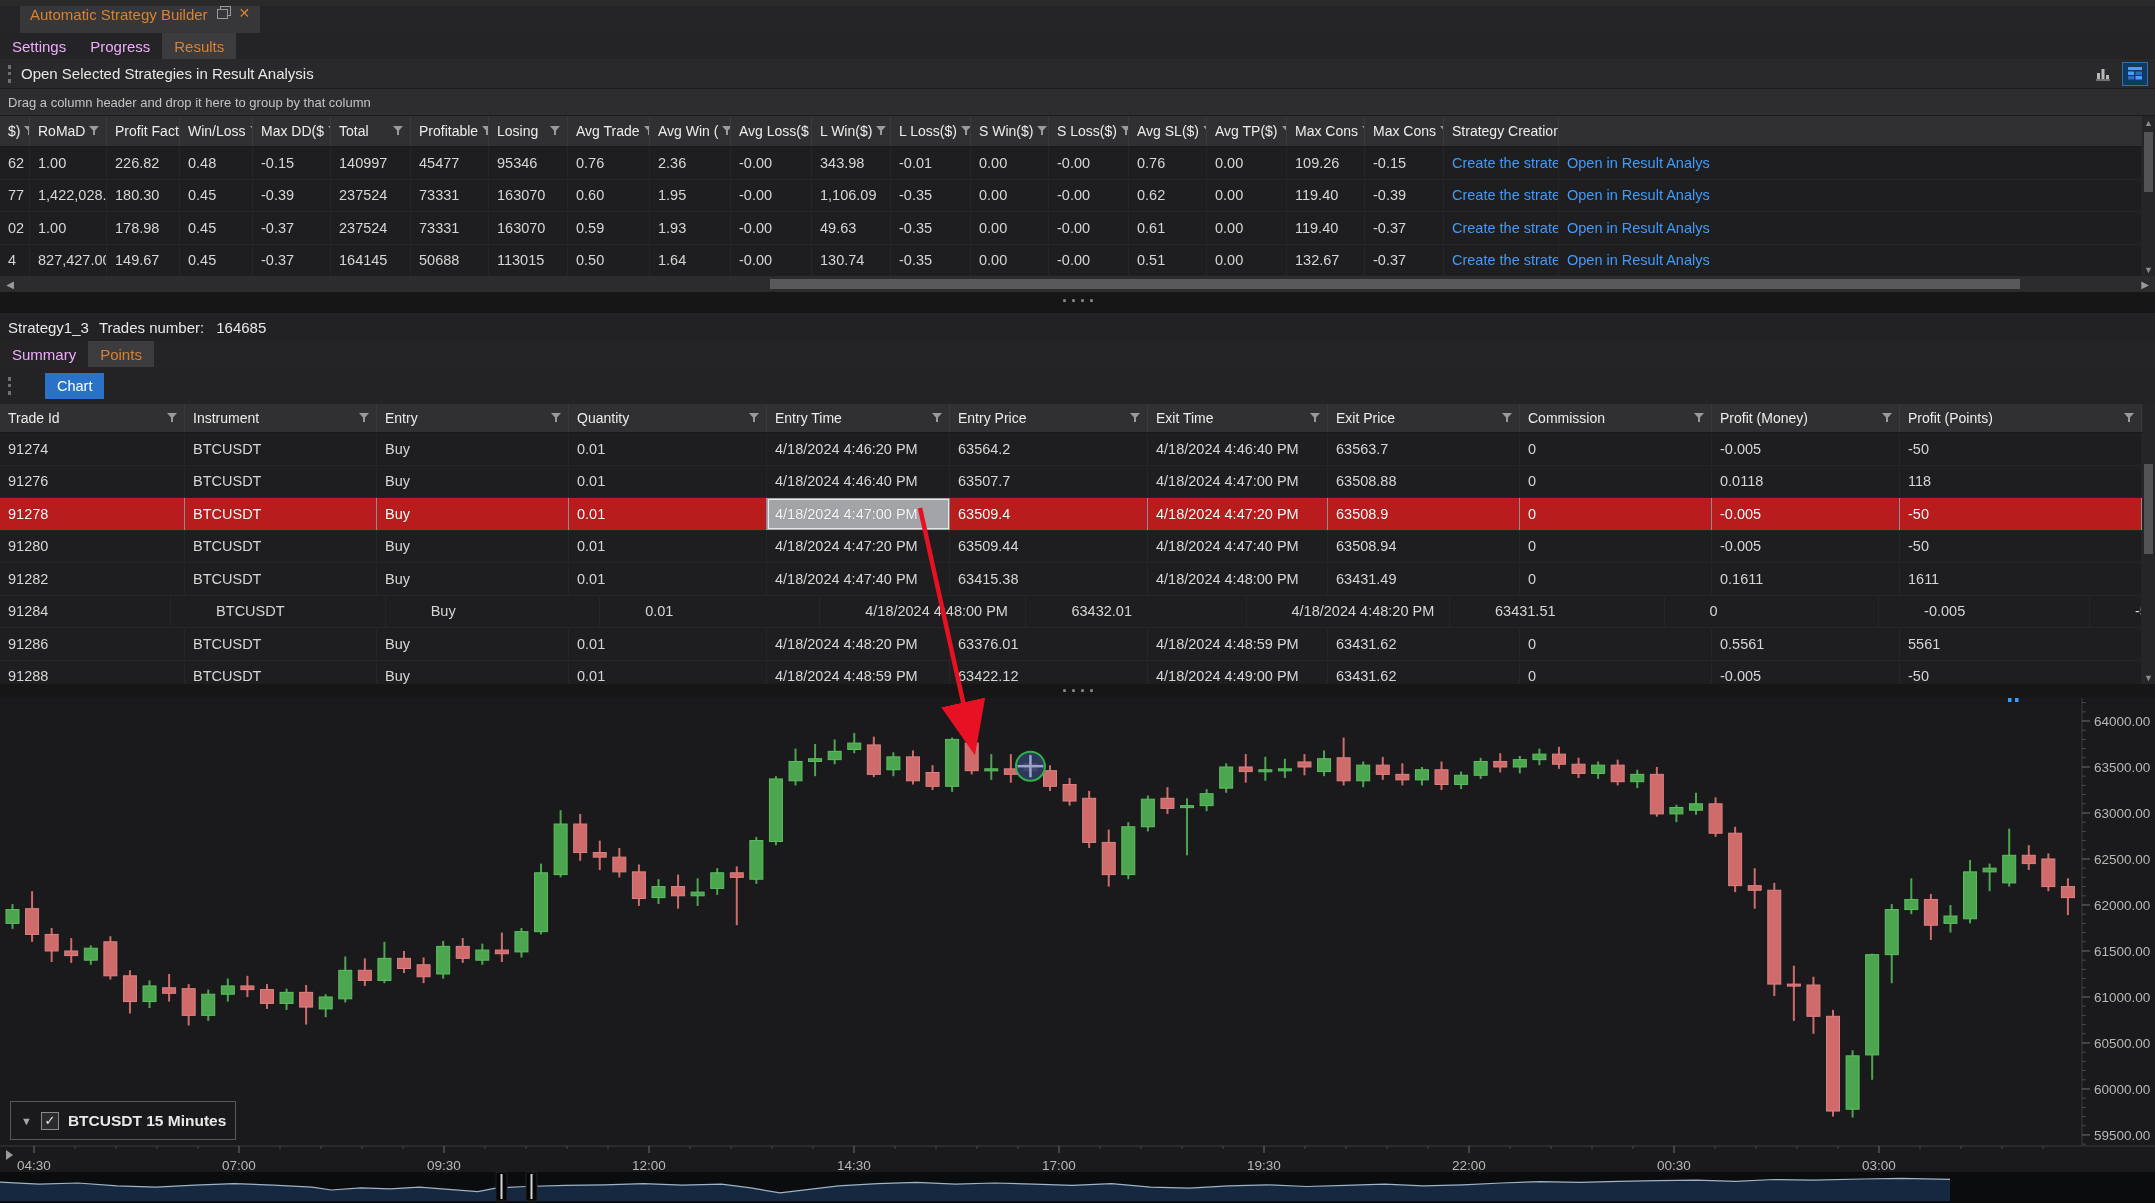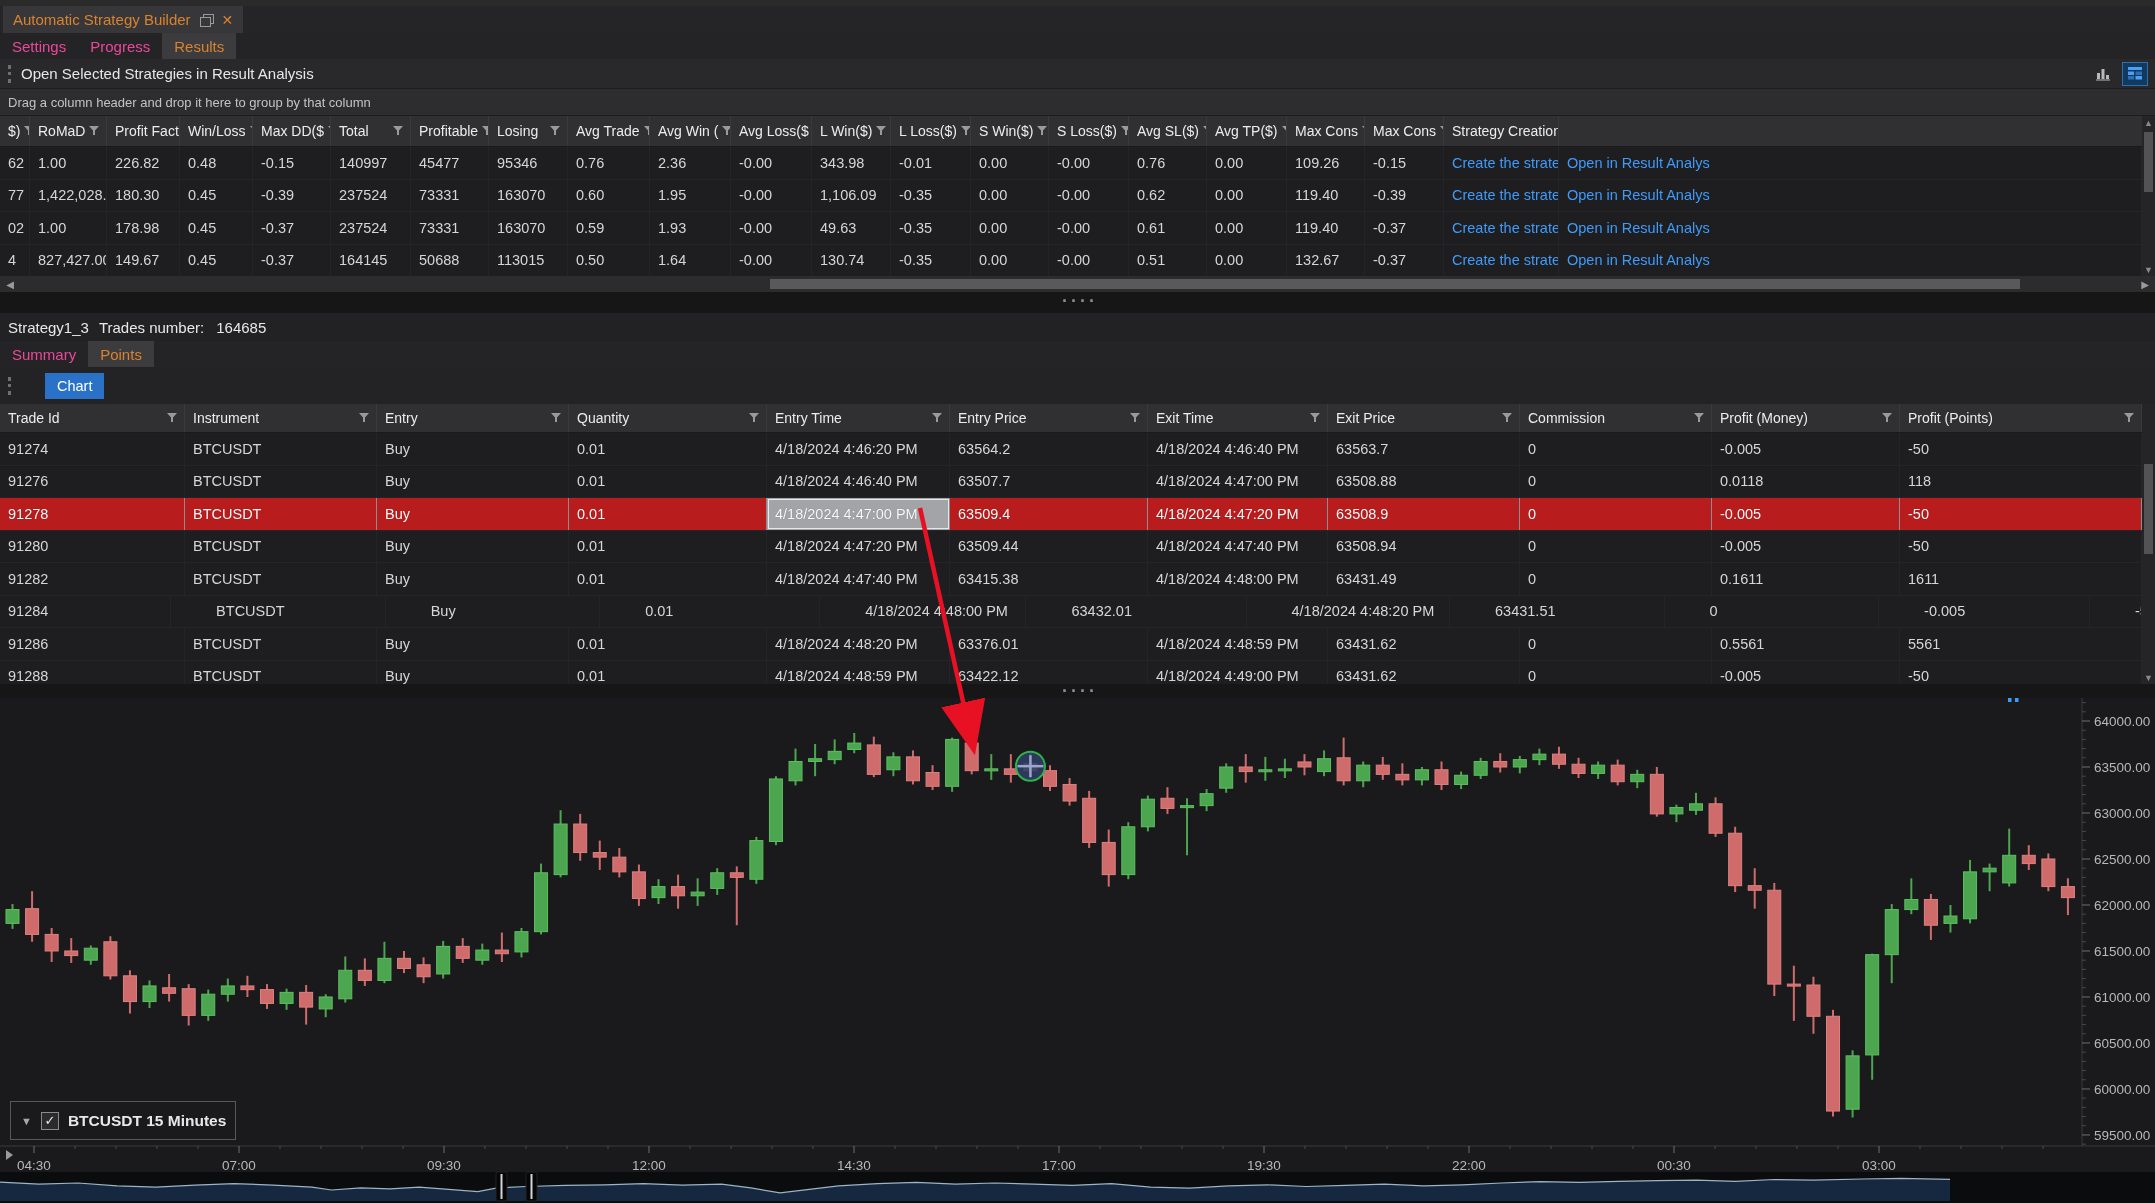--- a/index.html
+++ b/index.html
@@ -3,32 +3,32 @@
 <meta charset="utf-8">
 <style>
   html,body{margin:0;padding:0;background:#161617;}
   body{width:2155px;height:1203px;position:relative;overflow:hidden;
        font-family:"Liberation Sans","DejaVu Sans",sans-serif;color:#d8d8d8;
        -webkit-font-smoothing:antialiased;}
   .abs{position:absolute;}
   
   #topstrip{left:0;top:0;width:2155px;height:6px;background:#2a2a2b;}
   #doctabbar{left:0;top:6px;width:2155px;height:27px;background:#252527;}
-  #doctab{position:absolute;left:3px;top:0;height:27px;background:#37373a;
-          display:flex;align-items:center;padding:0 10px;gap:9px;}
+  #doctab{position:absolute;left:20px;top:0;height:27px;background:#37373a;
+          display:flex;align-items:flex-start;padding:0 10px;gap:9px;}
   #doctab .t{color:#d9822f;font-size:15px;}
   .winicon{width:13px;height:12px;position:relative;display:inline-block;}
   .winicon .b1{position:absolute;left:3px;top:0;width:9px;height:8px;border:1px solid #9a9a9a;}
   .winicon .b2{position:absolute;left:0;top:3px;width:9px;height:8px;border:1px solid #9a9a9a;background:#37373a;}
   .closex{color:#d9822f;font-size:14px;font-weight:bold;line-height:14px;}
   
   .tabrow{display:flex;align-items:stretch;background:#242426;}
   #tabs1{left:0;top:33px;width:2155px;height:26px;}
   #tabs2{left:0;top:341px;width:2155px;height:26px;}
-  .tab{display:flex;align-items:center;padding:0 12px;font-size:15px;color:#ec4899;cursor:default;}
+  .tab{display:flex;align-items:center;padding:0 12px;font-size:15px;color:#f0abfc;cursor:default;}
   .tab.active{background:#3c3c3f;color:#d9822f;}
   
   .toolbar{display:flex;align-items:center;background:#29292b;}
   #toolbar1{left:0;top:59px;width:2155px;height:29px;border-bottom:1px solid #1d1d1f;}
   #toolbar2{left:0;top:367px;width:2155px;height:37px;background:#232325;}
   .grip{border-left:3px dotted #6f6f72;height:18px;margin:0 10px 0 8px;}
   #openlabel{font-size:15px;color:#e6e6e6;}
   .tb-right{margin-left:auto;display:flex;align-items:center;gap:8px;padding-right:8px;}
   .icon-btn{width:24px;height:22px;display:flex;align-items:center;justify-content:center;}
   .icon-btn.sel{background:#123a5e;outline:1px solid #2f6fae;}

